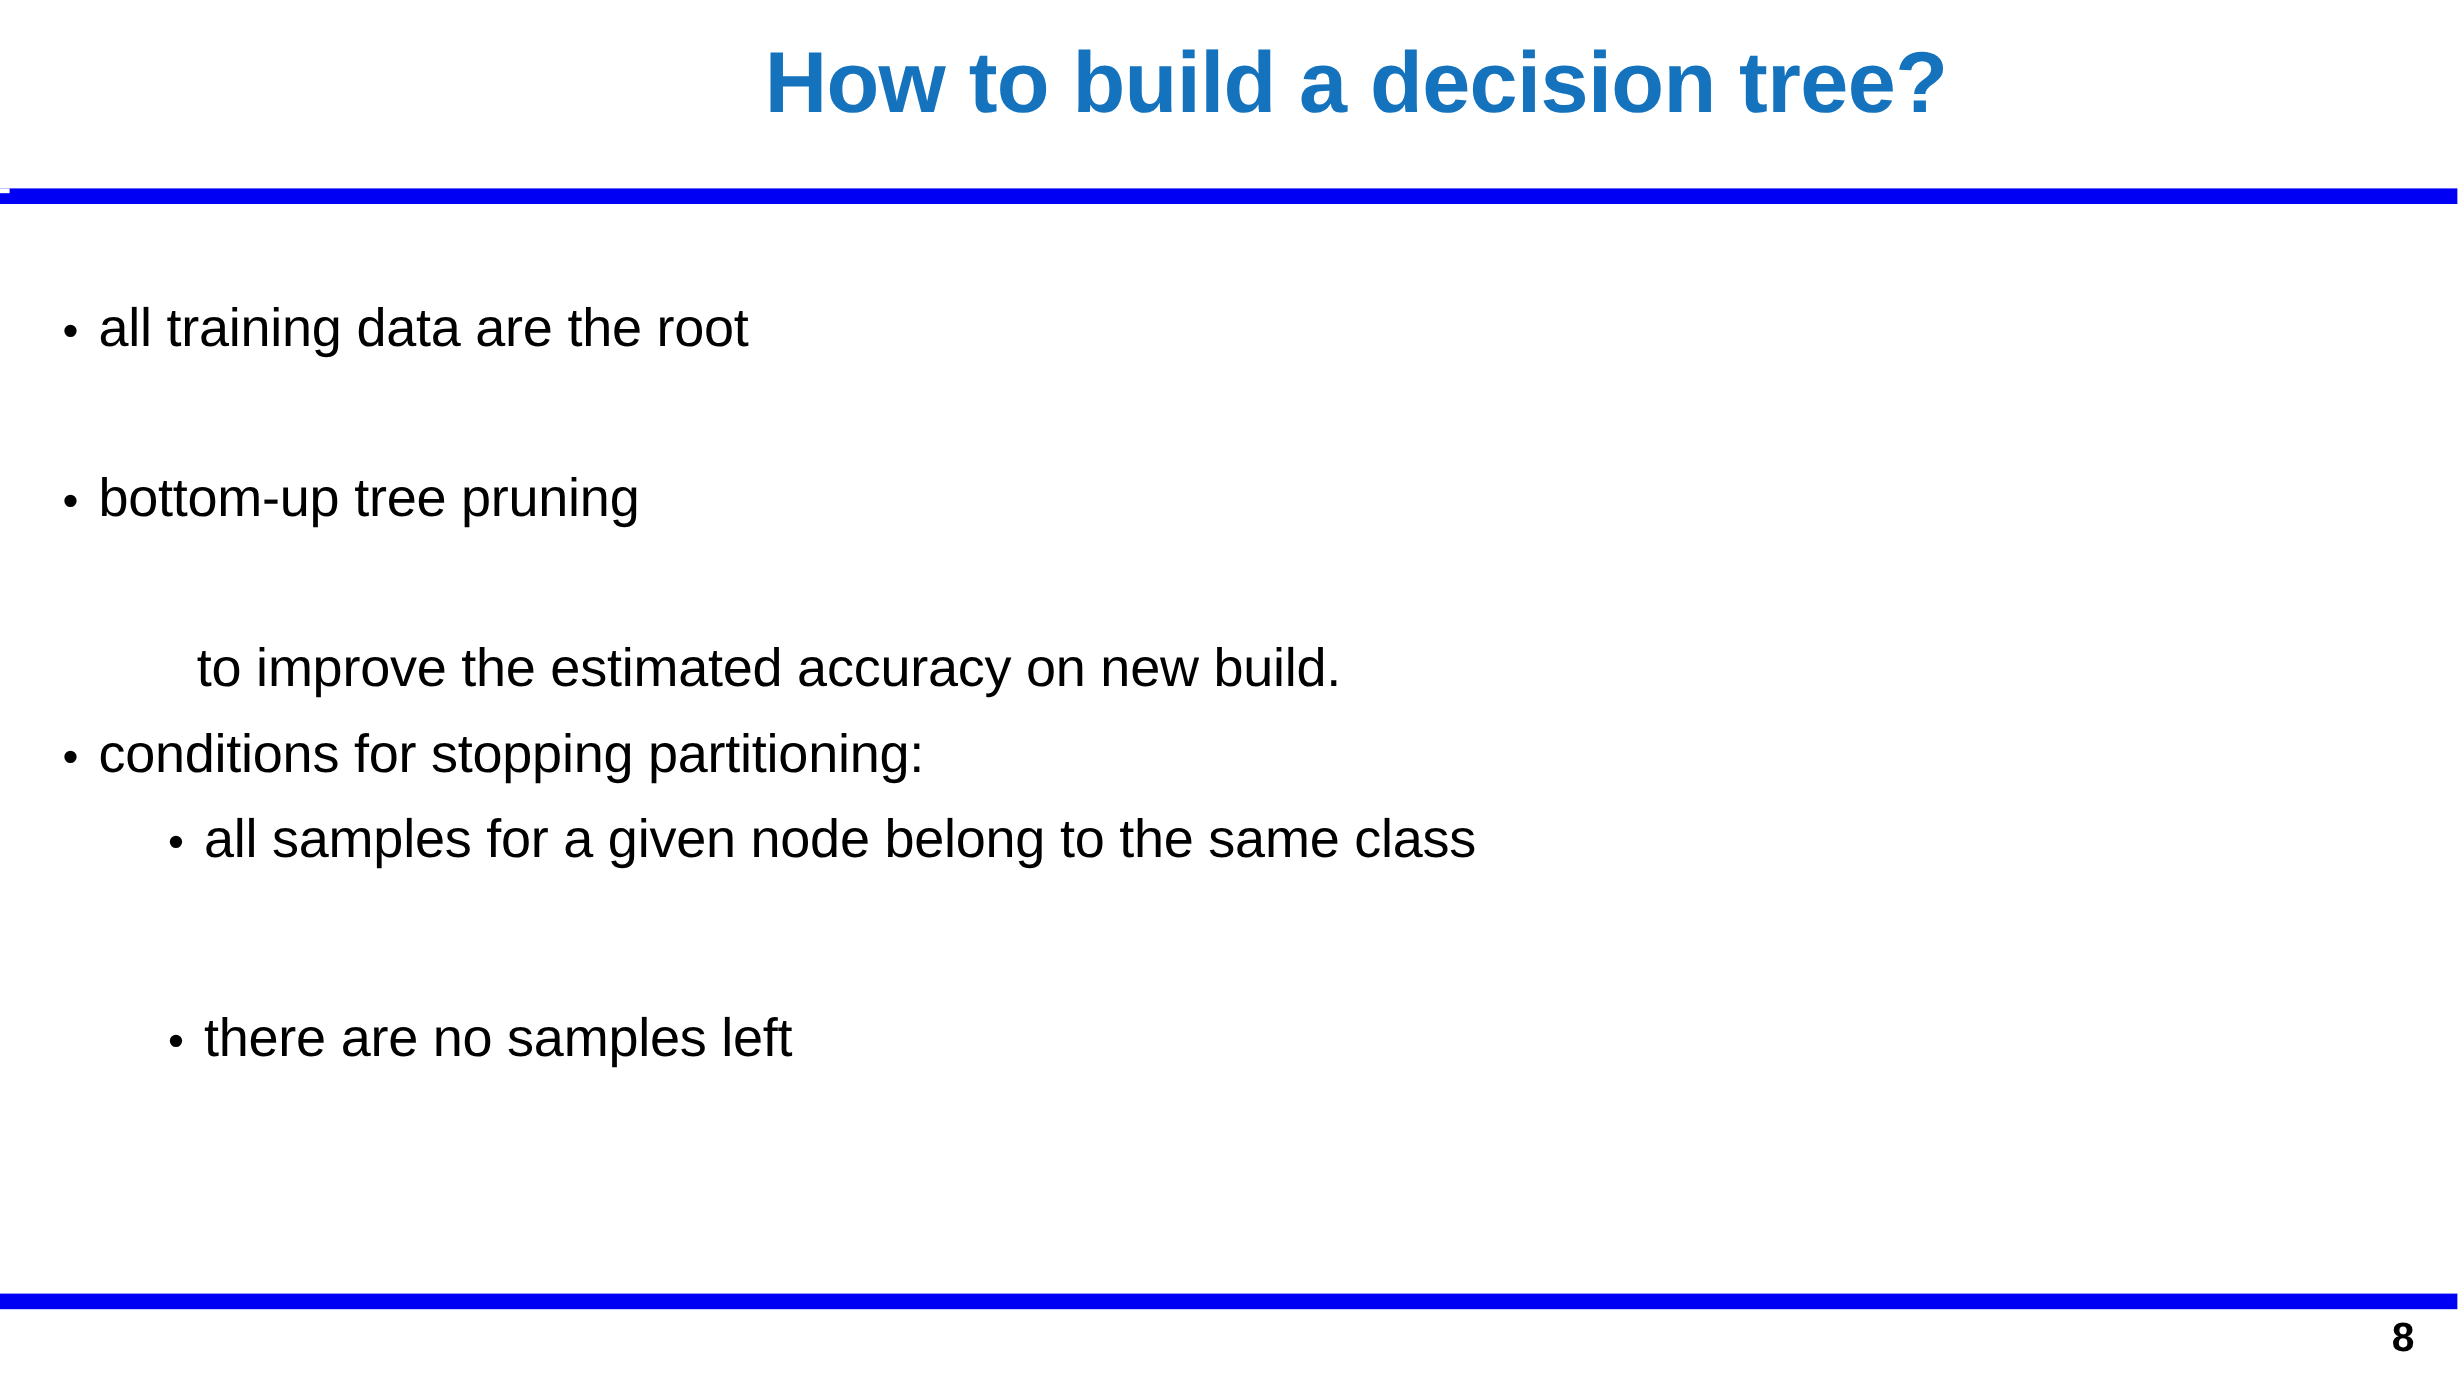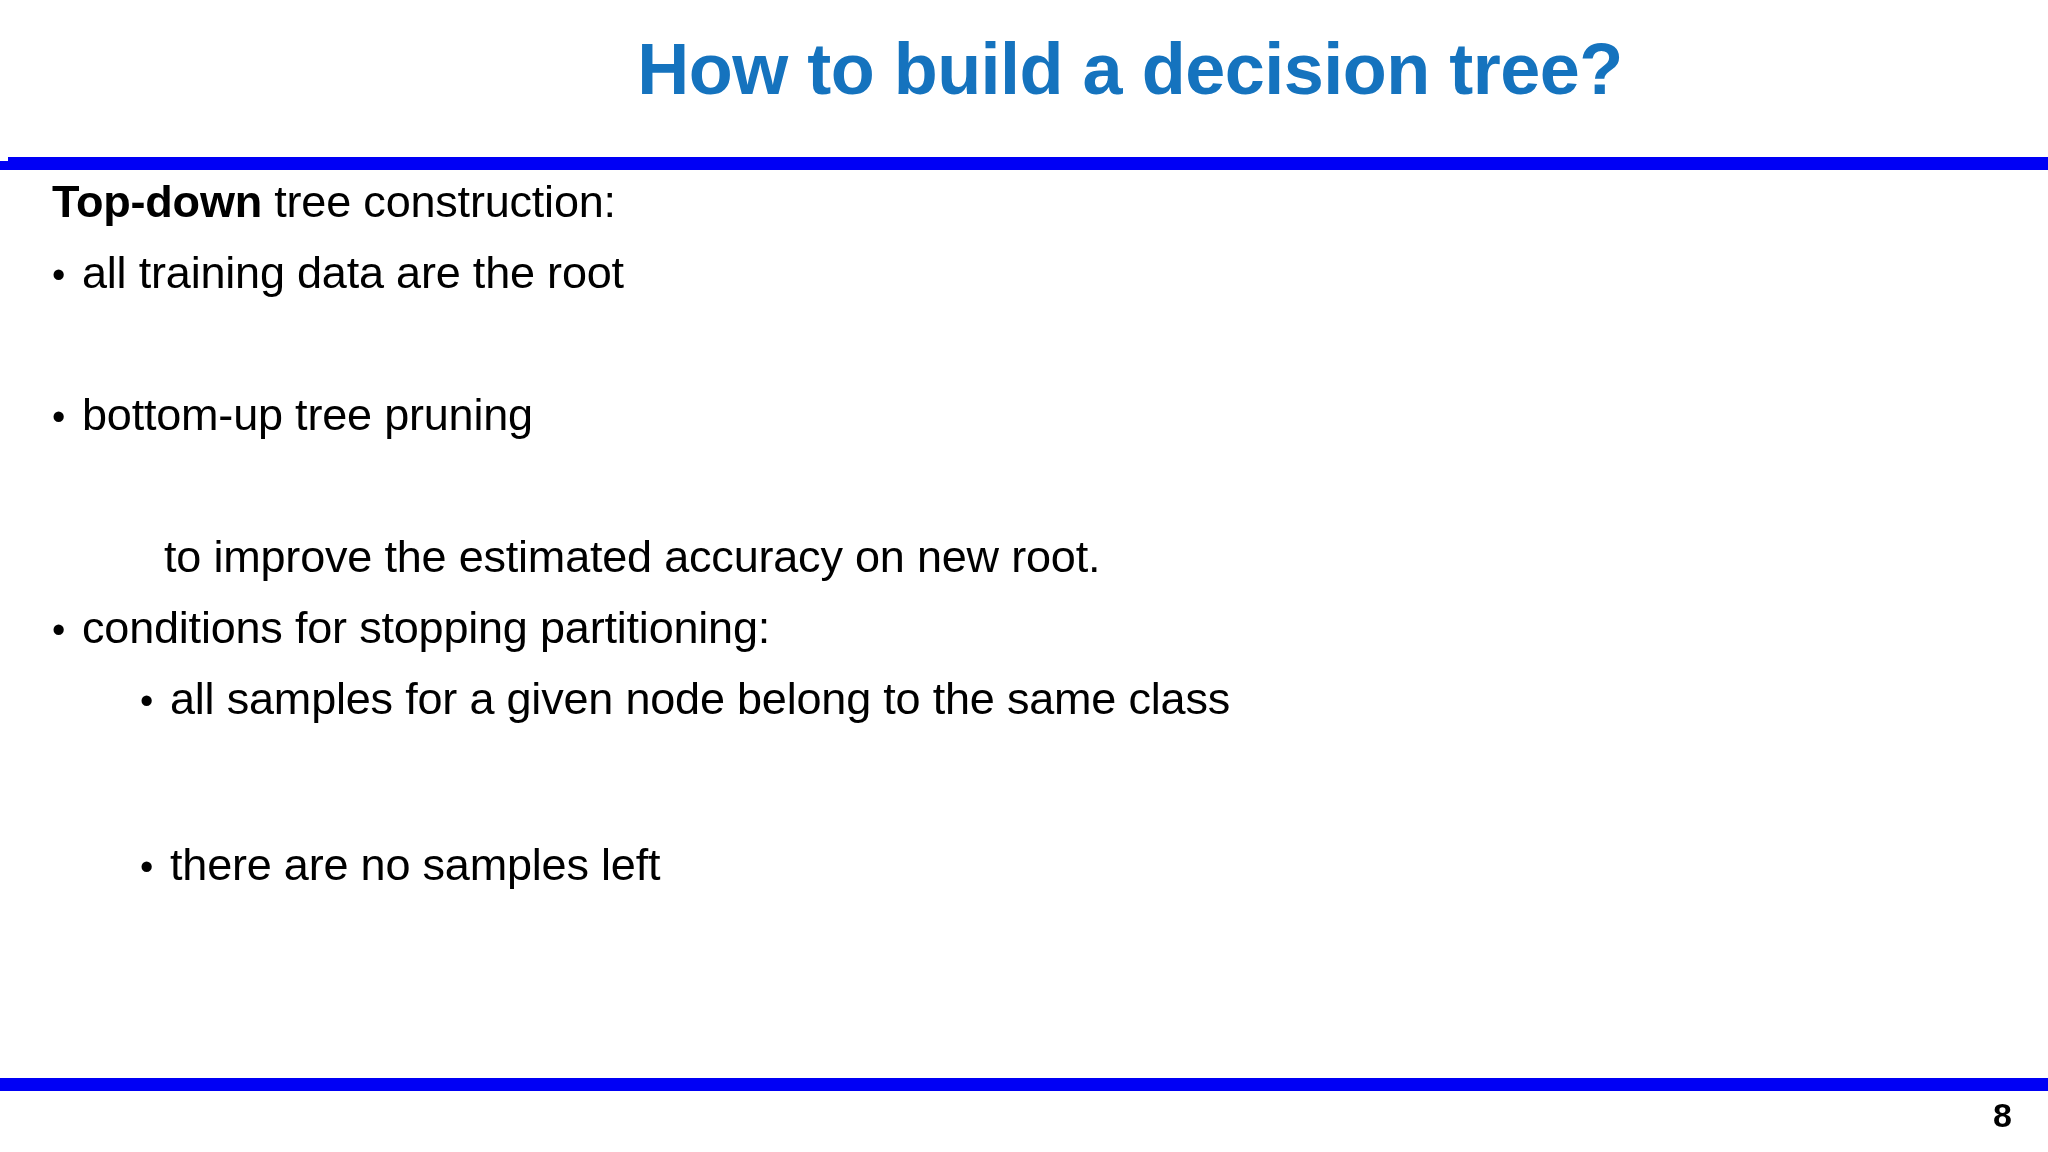--- a/index.html
+++ b/index.html
@@ -123,36 +123,33 @@
 
 
   <div id="slide-title">How to build a decision tree?</div>
 </div>
 
 <div class="rule" id="rule-top"></div>
 <div id="rule-top-notch"></div>
 
 <div id="body">
 
-  <div class="line lvl0" style="top: 0px;">
-    <span class="b">Top-down</span><span> tree construction:</span>
-  </div>
 
   <div class="line lvl1" style="top: 71px;">
     <span class="bullet-dot">•</span><span>all training data are the root</span>
   </div>
 
 
   <div class="line lvl1" style="top: 213px;">
     <span class="bullet-dot">•</span><span>bottom-up tree pruning</span>
   </div>
 
 
   <div class="line lvl2" style="top: 355px;">
-    <span class="arrow-glyph"></span><span>to improve the estimated accuracy on new root.</span>
+    <span class="arrow-glyph"></span><span>to improve the estimated accuracy on new build.</span>
   </div>
 
   <div class="line lvl1" style="top: 426px;">
     <span class="bullet-dot">•</span><span>conditions for stopping partitioning:</span>
   </div>
 
   <div class="line lvl3" style="top: 497px;">
     <span class="bullet-dot">•</span><span>all samples for a given node belong to the same class</span>
   </div>
 

